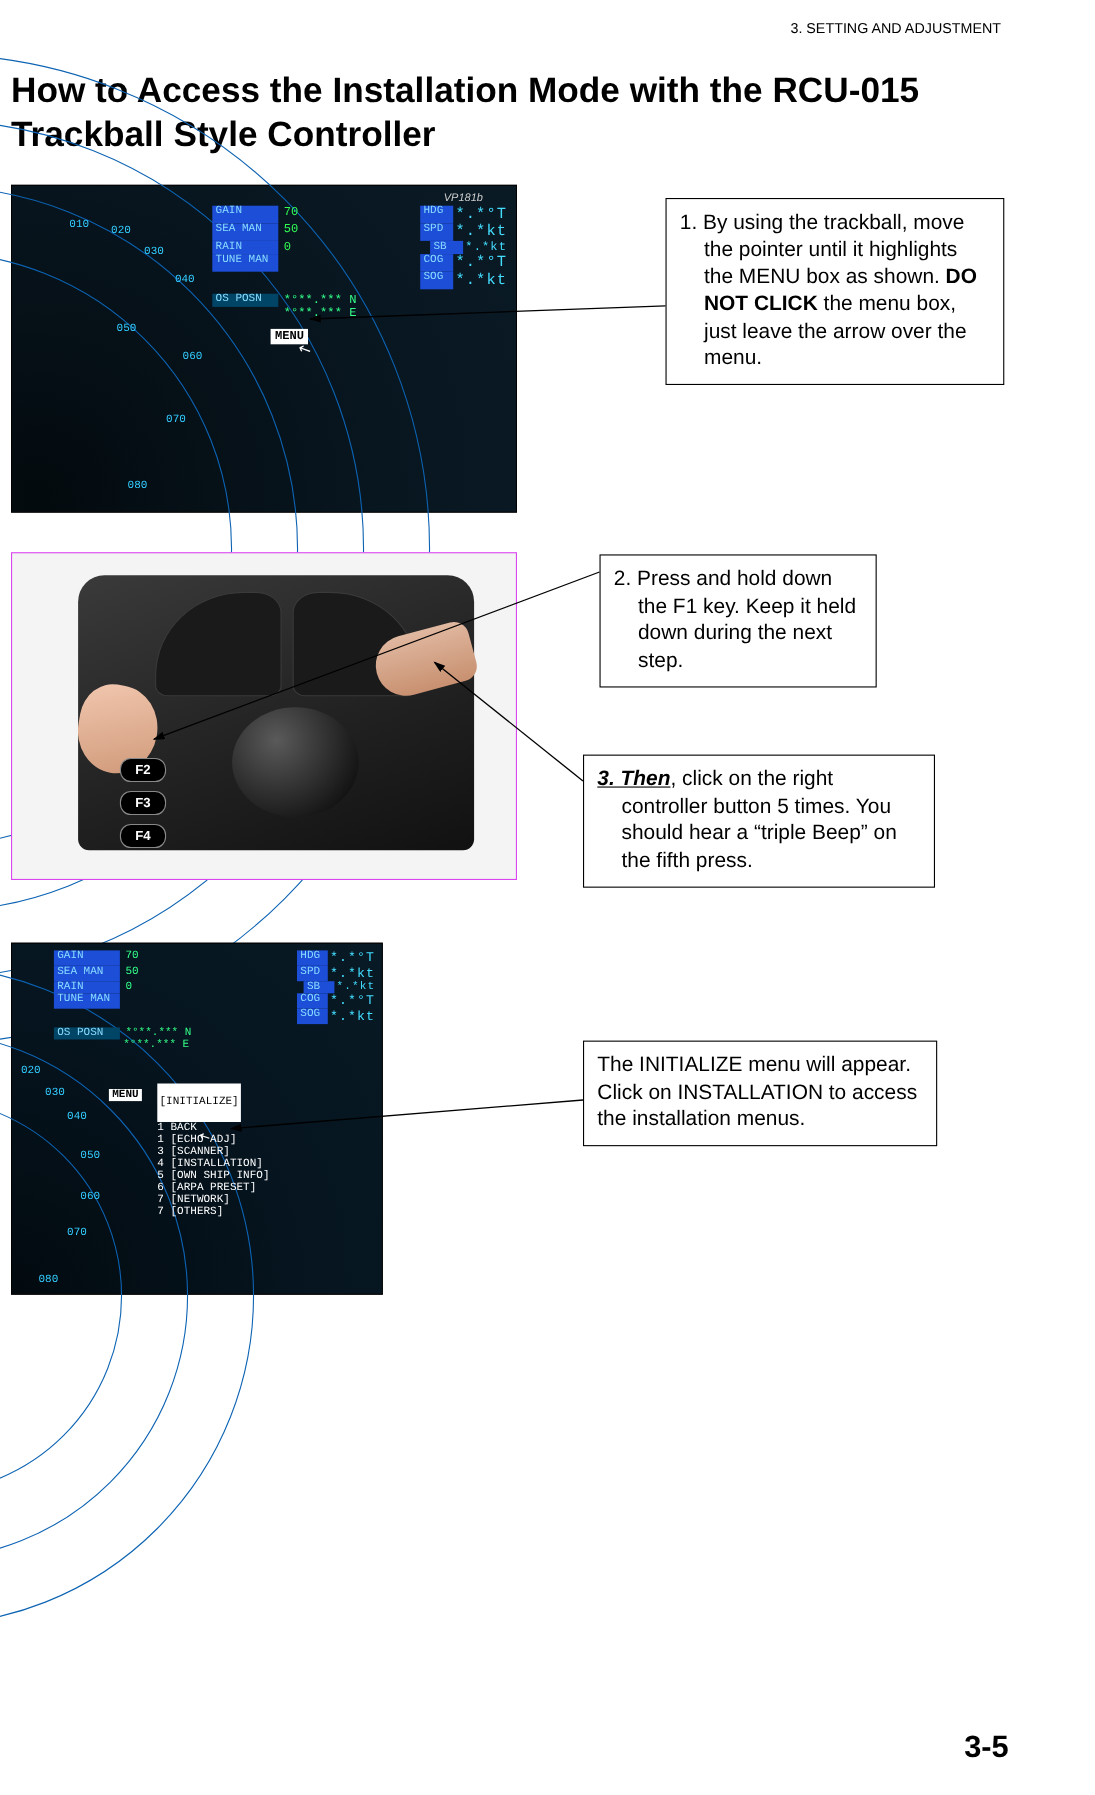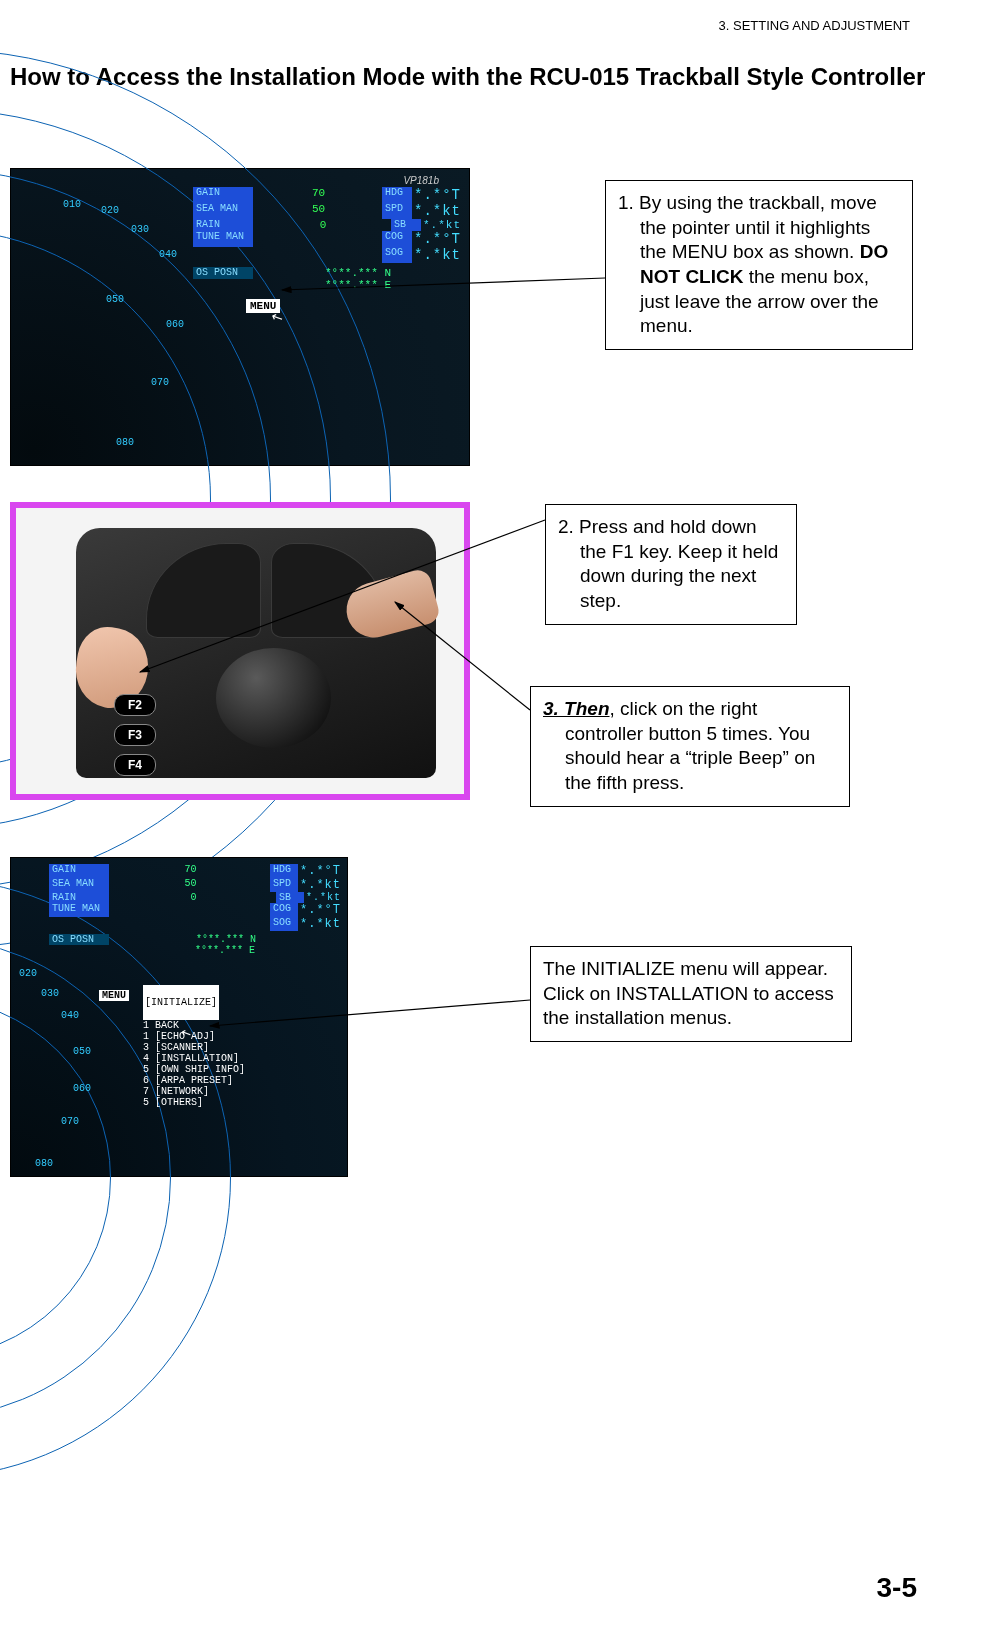--- a/index.html
+++ b/index.html
@@ -15,40 +15,40 @@
     position: absolute;
     top: 18px;
     right: 85px;
     font-size: 13px;
   }
   .section-title {
     position: absolute;
     top: 62px;
     left: 10px;
     right: 60px;
-    font-size: 24px;
+    font-size: 32px;
     font-weight: bold;
     line-height: 1.25;
   }
   .page-num {
     position: absolute;
     bottom: 28px;
     right: 78px;
     font-size: 28px;
     font-weight: bold;
   }
 
   
   .fig {
     position: absolute;
     border: 1px solid #000;
     background: #111;
   }
   .fig1 { left: 10px; top: 152px; width: 460px; height: 298px; margin-top: 16px; }
-  .fig2 { left: 10px; top: 502px; width: 460px; height: 298px; background:#f4f4f4; border:6px solid #d946ef;}
+  .fig2 { left: 10px; top: 502px; width: 460px; height: 298px; background:#f4f4f4; border:1px solid #d946ef;}
   .fig3 { left: 10px; top: 857px; width: 338px; height: 320px; }
 
   
   .callout {
     position: absolute;
     border: 1.5px solid #000;
     background: #fff;
     padding: 10px 12px;
     font-size: 19px;
     line-height: 1.3;
@@ -70,21 +70,21 @@
   }
   .ring {
     position:absolute; border:1px solid #0c63b3; border-radius:50%;
   }
   .readout-panel1 {
     position:absolute; top:18px; right:8px; width:268px;
     font-family: "Courier New", monospace; font-size:11px; color:#33ff55;
   }
   .readout-row { display:flex; }
   .readout-row .lab { background:#1d4ed8; color:#8df; padding:0 3px; margin-right:2px; font-size:10px; min-width:60px;}
-  .readout-row .val { flex:1; text-align:center; padding:0 3px;}
+  .readout-row .val { flex:1; text-align:left; padding:0 3px;}
   .readout-row .big { font-size:14px; color:#4df; letter-spacing:1px;}
   .menu-box1 {
     position:absolute; left:235px; top:130px; background:#fff; color:#000;
     font-family:"Courier New",monospace; font-size:11px; font-weight:bold; padding:1px 4px;
   }
   .cursor-arrow1 {
     position:absolute; left:260px; top:140px; color:#fff; font-size:14px;
     transform: rotate(-25deg);
   }
   .monlabel1 { position:absolute; top:6px; right:30px; color:#ccc; font-style:italic; font-size:10px;}
@@ -296,21 +296,21 @@
   <div class="menu-label3">MENU</div>
   <div class="init-menu">
     <span class="hd">[INITIALIZE]</span>
     <div class="it">1 BACK</div>
     <div class="it">1 [ECHO ADJ]</div>
     <div class="it">3 [SCANNER]</div>
     <div class="it">4 [INSTALLATION]</div>
     <div class="it">5 [OWN SHIP INFO]</div>
     <div class="it">6 [ARPA PRESET]</div>
     <div class="it">7 [NETWORK]</div>
-    <div class="it">5 [OTHERS]</div>
+    <div class="it">7 [OTHERS]</div>
   </div>
   <div class="cursor3">↖</div>
 </div>
 
 <div class="callout c1">
   <div class="hang">
     <span>1. By using the trackball, move the pointer until it highlights the MENU box as shown. </span><b>DO NOT CLICK</b><span> the menu box, just leave the arrow over the menu.</span>
   </div>
 </div>
 <div class="callout c2">

